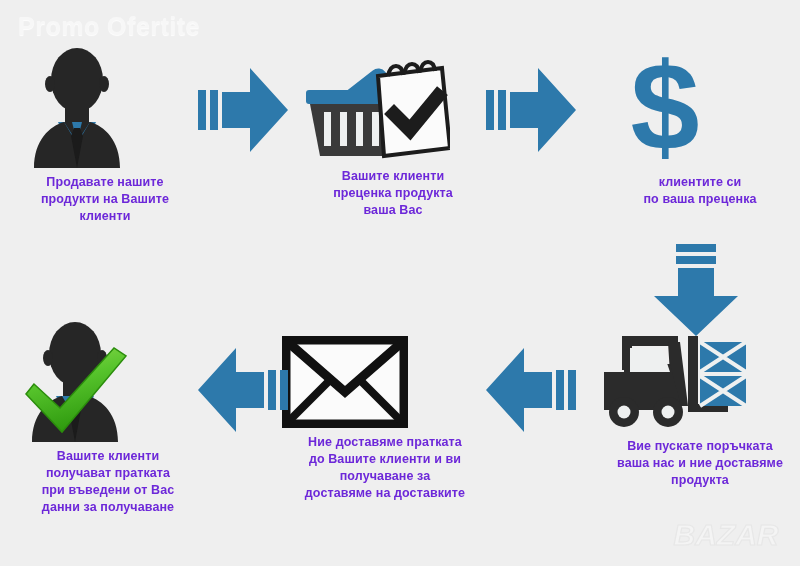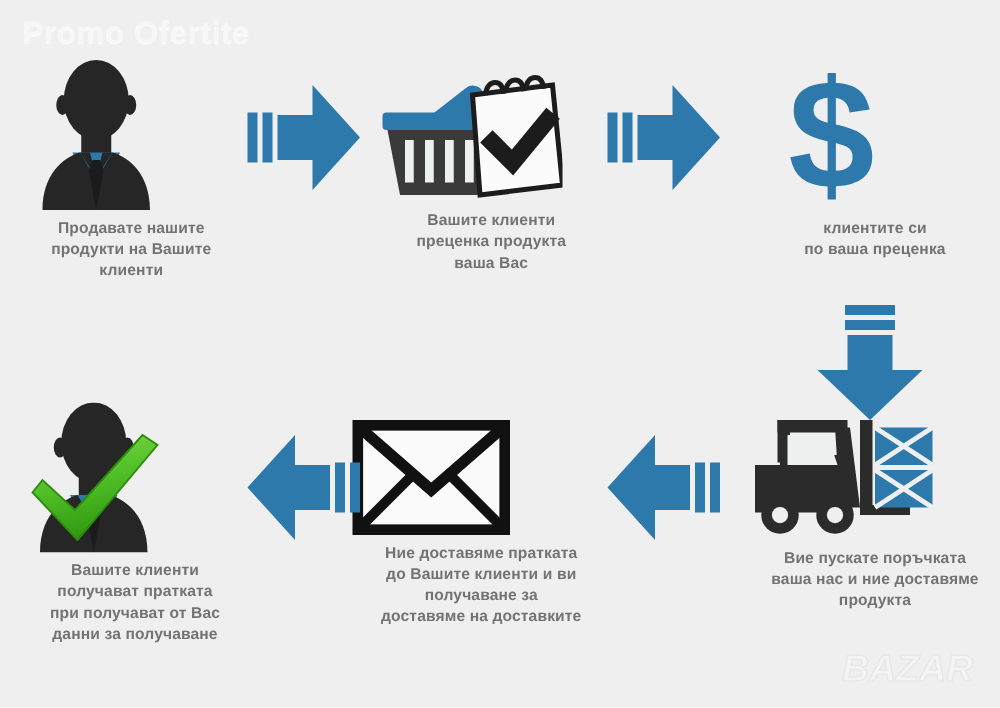--- a/index.html
+++ b/index.html
@@ -45,21 +45,21 @@
   }
   .step .art {
     position: relative;
     margin: 0 auto;
   }
   .step .caption {
     margin-top: 6px;
     font-size: 12.5px;
     line-height: 17px;
     font-weight: bold;
-    color: #737373;
+    color: #6d28d9;
     letter-spacing: 0.1px;
   }
 
   
   #step-1 { left: 12px;  top: 48px;  width: 186px; }
   #step-2 { left: 300px; top: 52px;  width: 186px; }
   #step-3 { left: 605px; top: 48px;  width: 190px; }
   
   #step-4 { left: 600px; top: 332px; width: 200px; }
   #step-5 { left: 282px; top: 336px; width: 206px; }
@@ -272,18 +272,18 @@
         <path d="M46 74 L65 118 L84 74 Z" fill="#2d79ab"></path>
         <path d="M22 120 C22 92 38 78 52 74 L65 96 L78 74 C92 78 108 92 108 120 Z" fill="#262626"></path>
         <path d="M62 80 L68 80 L71 88 L65 120 L59 88 Z" fill="#1b1b1b"></path>
 
         <path d="M24 62 L16 72 L52 110 L116 34 L104 26 L50 86 Z" fill="url(#greenGrad)" stroke="#2b8d0c" stroke-width="1.5"></path>
       </svg>
     </div>
     <div class="caption">
       <div>Вашите клиенти</div>
       <div>получават пратката</div>
-      <div>при получават от Вас</div>
+      <div>при въведени от Вас</div>
       <div>данни за получаване</div>
     </div>
   </div>
 
 </div>
 
 </body></html>

